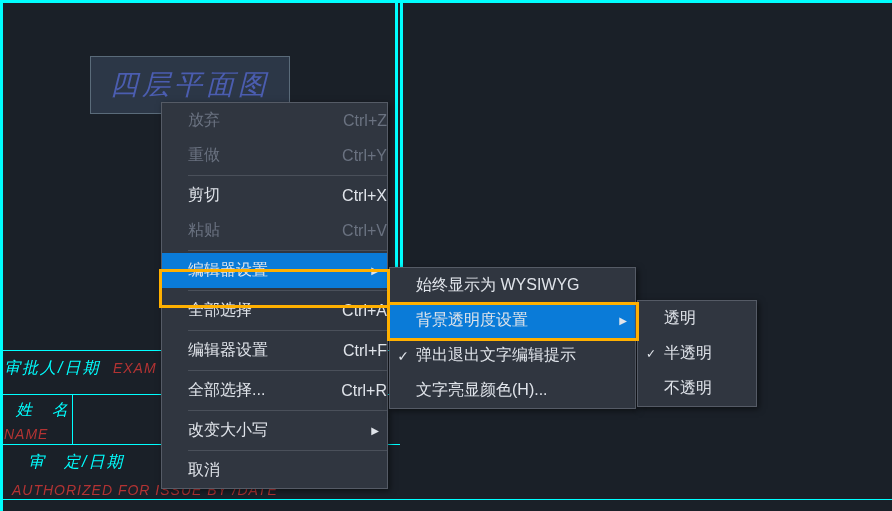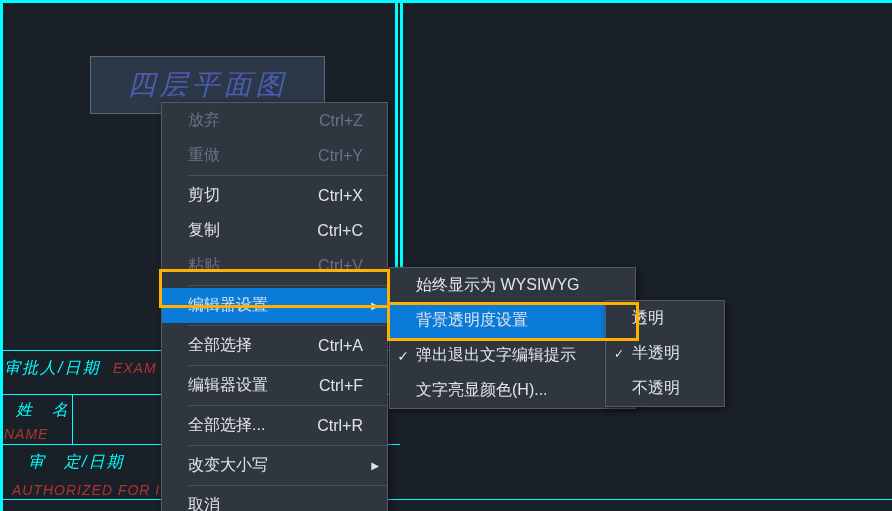--- a/index.html
+++ b/index.html
@@ -32,21 +32,21 @@
 }
 .thin-hline {
   position: absolute;
   background: #00ffff;
   height: 1px;
 }
 .text-box {
   position: absolute;
   left: 90px;
   top: 56px;
-  width: 235px;
+  width: 200px;
   height: 58px;
   border: 1px solid #5a6b7a;
   background: rgba(80,100,130,0.35);
   color: #4b5db0;
   font-size: 28px;
   letter-spacing: 4px;
   display: flex;
   align-items: center;
   justify-content: center;
   font-style: italic;
@@ -89,41 +89,40 @@
   text-align: center;
   font-size: 14px;
   color: #e0e4ea;
 }
 .menu-item .label-col {
   flex: 0 0 auto;
   padding-right: 18px;
 }
 .menu-item .shortcut-col {
   margin-left: auto;
-  padding-right: 24px;
   color: inherit;
 }
 .menu-item .chevron {
   position: absolute;
   right: 8px;
   font-size: 10px;
 }
 .menu-sep {
   height: 1px;
   background: #4a505a;
   margin: 2px 0 2px 26px;
 }
 .orange-ring {
   position: absolute;
   border: 3px solid #ffb000;
   pointer-events: none;
 }
 .main-menu { left: 161px; top: 102px; width: 227px; }
 .sub-menu  { left: 389px; top: 267px; width: 247px; }
-.sub-menu2 { left: 605px; top: 300px; width: 120px; font-family: Liberation Mono, monospace; }
+.sub-menu2 { left: 637px; top: 300px; width: 120px; font-family: Liberation Mono, monospace; }
 </style>
 </head>
 <body>
 
 <div class="canvas">
 
   <div class="hline" style="left:0; top:0; width:892px;"></div>
   <div class="vline" style="left:0; top:0; height:511px;"></div>
   <div class="vline" style="left:395px; top:0; height:352px;"></div>
   <div class="vline" style="left:400px; top:0; height:352px;"></div>
@@ -159,25 +158,20 @@
       <span class="icon-col"></span>
       <span class="label-col">重做</span>
       <span class="shortcut-col">Ctrl+Y</span>
     </div>
     <div class="menu-sep"></div>
     <div class="menu-item">
       <span class="icon-col"></span>
       <span class="label-col">剪切</span>
       <span class="shortcut-col">Ctrl+X</span>
     </div>
-    <div class="menu-item">
-      <span class="icon-col"></span>
-      <span class="label-col">复制</span>
-      <span class="shortcut-col">Ctrl+C</span>
-    </div>
     <div class="menu-item disabled">
       <span class="icon-col"></span>
       <span class="label-col">粘贴</span>
       <span class="shortcut-col">Ctrl+V</span>
     </div>
     <div class="menu-sep"></div>
     <div class="menu-item highlighted">
       <span class="icon-col"></span>
       <span class="label-col">编辑器设置</span>
       <span class="chevron">▶</span>

